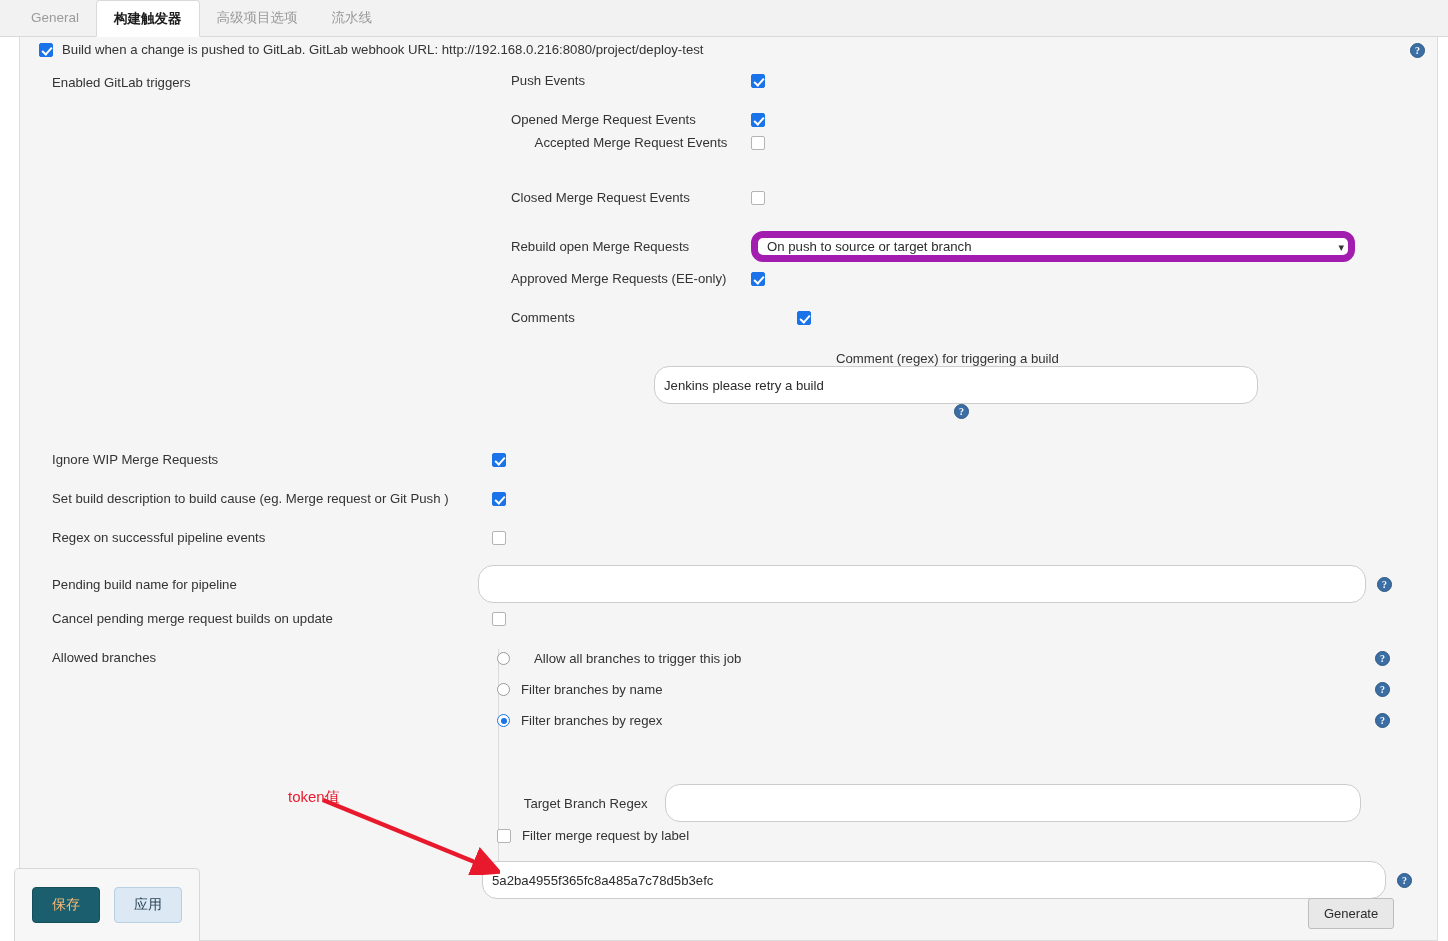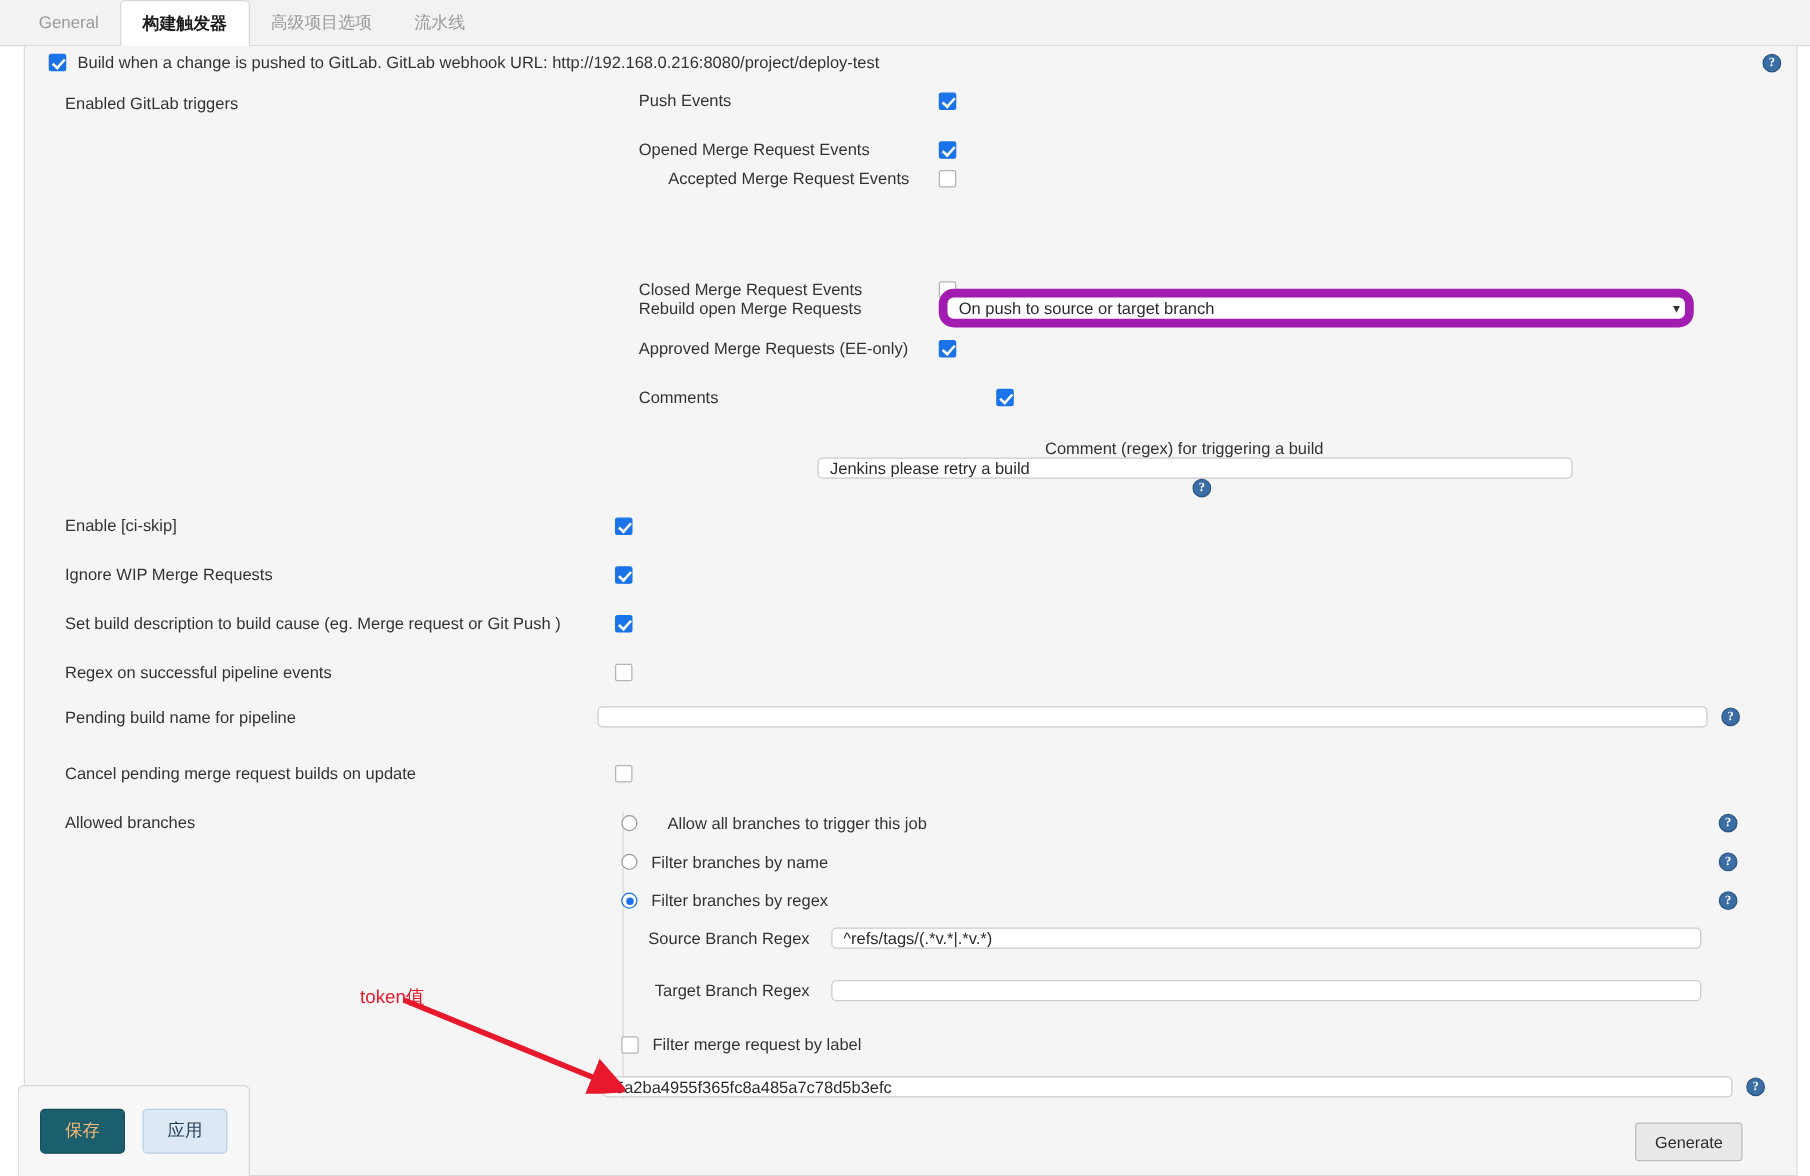--- a/index.html
+++ b/index.html
@@ -102,22 +102,22 @@
     left: 2.5px; top: 2.5px;
     width: 6px; height: 6px;
     background: #1a73e8;
     border-radius: 50%;
   }
 
   
   .inp {
     background: #ffffff;
     border: 1px solid #cccccc;
-    border-radius: 4px;
-    height: 17px;
+    border-radius: 15px;
+    height: 38px;
     padding: 0 9px;
     font-family: "Liberation Sans", sans-serif;
     font-size: 13.2px;
     color: #2b2b2b;
     outline: none;
     width: 100%;
   }
   .inp::placeholder { color: #b0b0b0; }
 
   
@@ -267,21 +267,21 @@
     <span class="cb on"></span>
   </div>
   <div class="row" style="left:491px; top:75px; width:300px;">
     <span class="lbl" style="width:240px;">Opened Merge Request Events</span>
     <span class="cb on"></span>
   </div>
   <div class="row" style="left:491px; top:98px; width:300px;text-align:center;">
     <span class="lbl" style="width:240px;">Accepted Merge Request Events</span>
     <span class="cb"></span>
   </div>
-  <div class="row" style="left:491px; top:153px; width:300px;margin-top:34px;">
+  <div class="row" style="left:491px; top:153px; width:300px;">
     <span class="lbl" style="width:240px;">Closed Merge Request Events</span>
     <span class="cb"></span>
   </div>
 
   <div class="row" style="left:491px; top:194px; width:860px;">
     <span class="lbl" style="width:240px;">Rebuild open Merge Requests</span>
     <span class="selwrap" style="width:604px;">
       <select class="sel">
         <option>On push to source or target branch</option>
       </select>
@@ -300,24 +300,20 @@
   </div>
 
   <div class="row" style="left:491px; top:314px; width:890px;flex-direction:column;">
     <span class="lbl" style="width:240px;">Comment (regex) for triggering a build</span>
     <span style="width:604px;">
       <input class="inp" type="text" value="Jenkins please retry a build" style="">
     </span>
     <span class="help" style="margin-left:11px;">?</span>
   </div>
 
-  <div class="row" style="left:32px; top:376px; width:460px;">
-    <span class="lbl" style="width:440px;">Enable [ci-skip]</span>
-    <span class="cb on"></span>
-  </div>
   <div class="row" style="left:32px; top:415px; width:460px;">
     <span class="lbl" style="width:440px;">Ignore WIP Merge Requests</span>
     <span class="cb on"></span>
   </div>
   <div class="row" style="left:32px; top:454px; width:460px;">
     <span class="lbl" style="width:440px;">Set build description to build cause (eg. Merge request or Git Push )</span>
     <span class="cb on"></span>
   </div>
   <div class="row" style="left:32px; top:493px; width:460px;">
     <span class="lbl" style="width:440px;">Regex on successful pipeline events</span>
@@ -354,26 +350,20 @@
     <span class="lbl">Filter branches by name</span>
   </div>
   <div class="help" style="position:absolute; left:1355px; top:645px;">?</div>
 
   <div class="row" style="left:477px; top:676px; gap:11px;">
     <span class="rb on"></span>
     <span class="lbl">Filter branches by regex</span>
   </div>
   <div class="help" style="position:absolute; left:1355px; top:676px;">?</div>
 
-  <div class="row" style="left:491px; top:705px; width:850px;">
-    <span class="lbl" style="width:155px; text-align:right; padding-right:17px;">Source Branch Regex</span>
-    <span style="width:703px;">
-      <input class="inp" type="text" value="^refs/tags/(.*v.*|.*v.*)" style="">
-    </span>
-  </div>
 
   <div class="row" style="left:491px; top:747px; width:850px;">
     <span class="lbl" style="width:155px; text-align:right; padding-right:17px;">Target Branch Regex</span>
     <span style="width:703px;">
       <input class="inp" type="text" value="" style="">
     </span>
   </div>
 
   <div class="row" style="left:477px; top:791px; gap:11px;">
     <span class="cb"></span>

